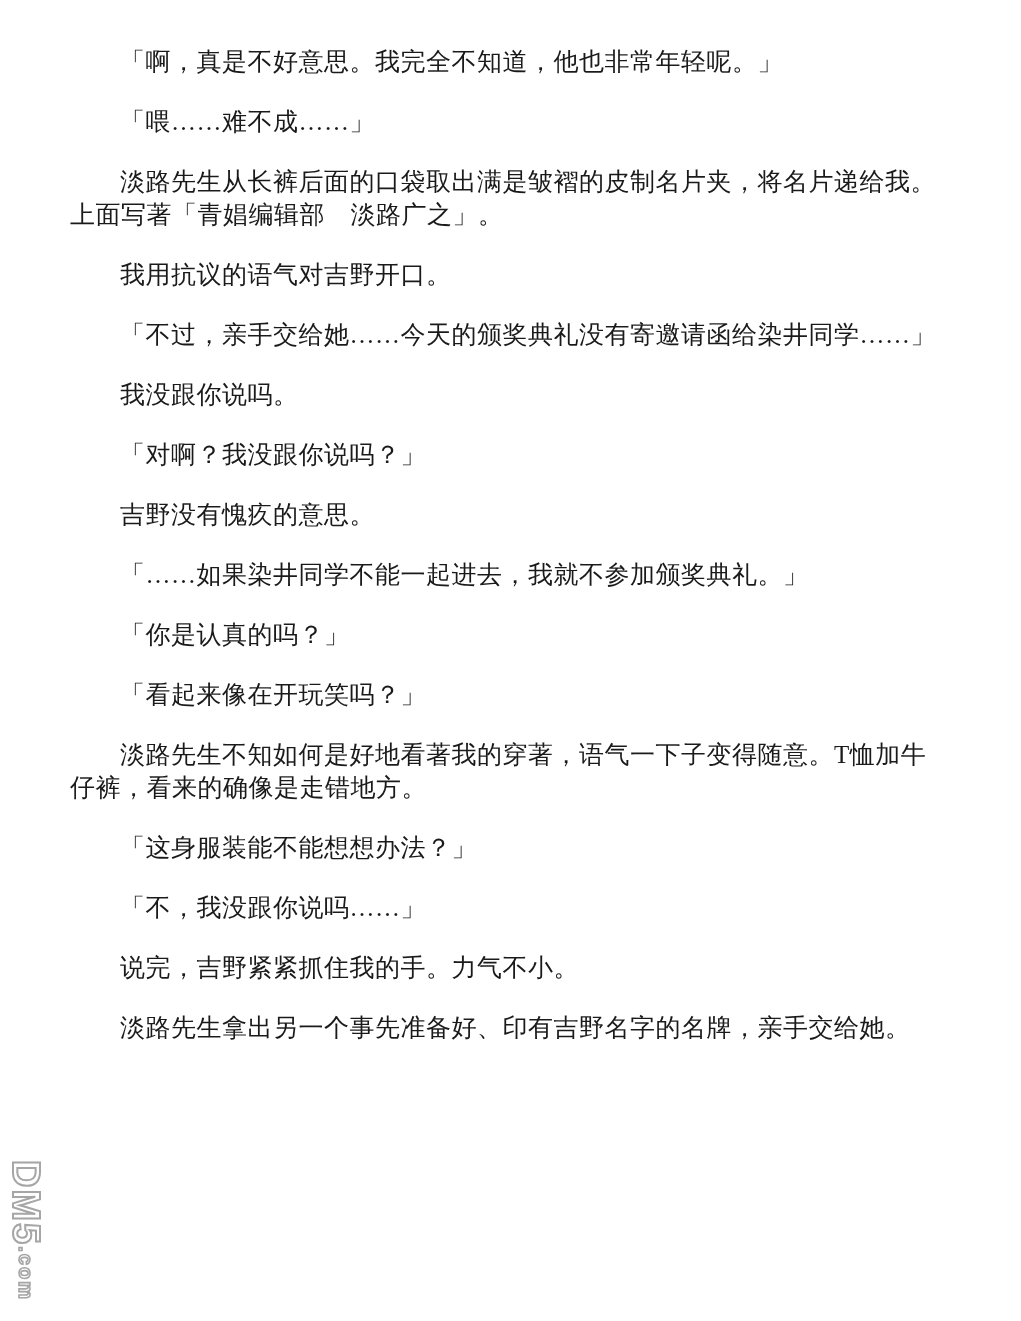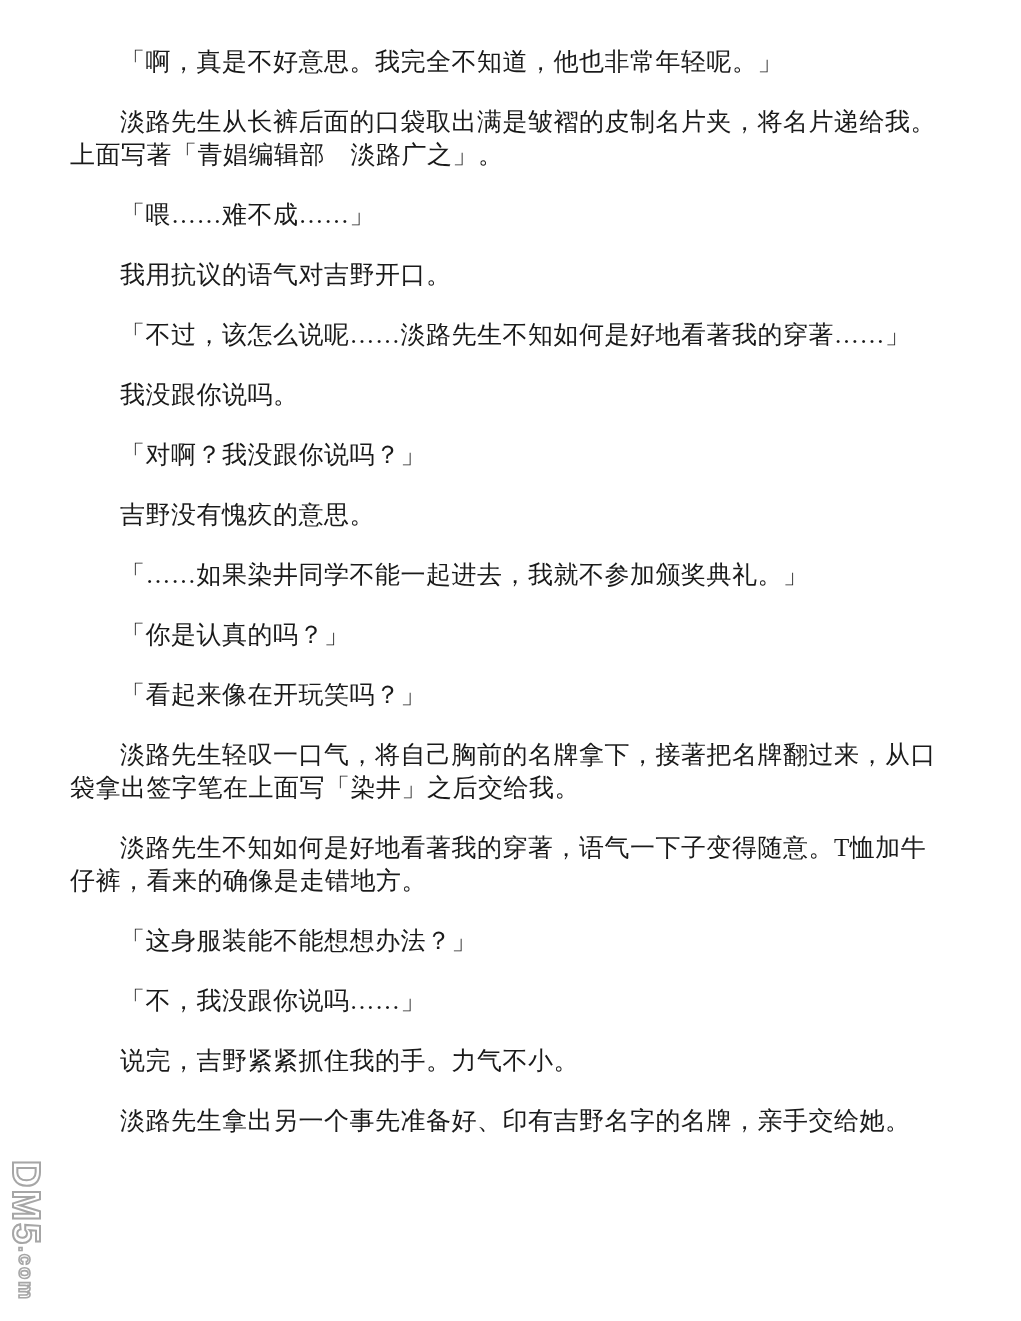--- a/index.html
+++ b/index.html
@@ -61,31 +61,30 @@
     line-height: 40px;
     -webkit-text-stroke: 1.6px #a6a6a6;
   }
 </style>
 </head>
 <body>
 
 <main class="page">
   <article class="content" style="color: rgb(26, 26, 26);">
       <p class="para">「啊，真是不好意思。我完全不知道，他也非常年轻呢。」</p>
+      <p class="para">「喂……难不成……」</p>
       <p class="para">淡路先生从长裤后面的口袋取出满是皱褶的皮制名片夹，将名片递给我。上面写著「青娼编辑部　淡路广之」。</p>
-      <p class="para">「喂……难不成……」</p>
       <p class="para">我用抗议的语气对吉野开口。</p>
-      <p class="para">「不过，该怎么说呢……淡路先生不知如何是好地看著我的穿著……」</p>
+      <p class="para">「不过，亲手交给她……今天的颁奖典礼没有寄邀请函给染井同学……」</p>
       <p class="para">我没跟你说吗。</p>
       <p class="para">「对啊？我没跟你说吗？」</p>
       <p class="para">吉野没有愧疚的意思。</p>
       <p class="para">「……如果染井同学不能一起进去，我就不参加颁奖典礼。」</p>
       <p class="para">「你是认真的吗？」</p>
       <p class="para">「看起来像在开玩笑吗？」</p>
-      <p class="para">淡路先生轻叹一口气，将自己胸前的名牌拿下，接著把名牌翻过来，从口袋拿出签字笔在上面写「染井」之后交给我。</p>
       <p class="para">淡路先生不知如何是好地看著我的穿著，语气一下子变得随意。T恤加牛仔裤，看来的确像是走错地方。</p>
       <p class="para">「这身服装能不能想想办法？」</p>
       <p class="para">「不，我没跟你说吗……」</p>
       <p class="para">说完，吉野紧紧抓住我的手。力气不小。</p>
       <p class="para">淡路先生拿出另一个事先准备好、印有吉野名字的名牌，亲手交给她。</p>
     </article>
   <div class="watermark">
     <span class="wm-brand">DM5</span>
       <span class="wm-suffix">.com</span>
   </div>

